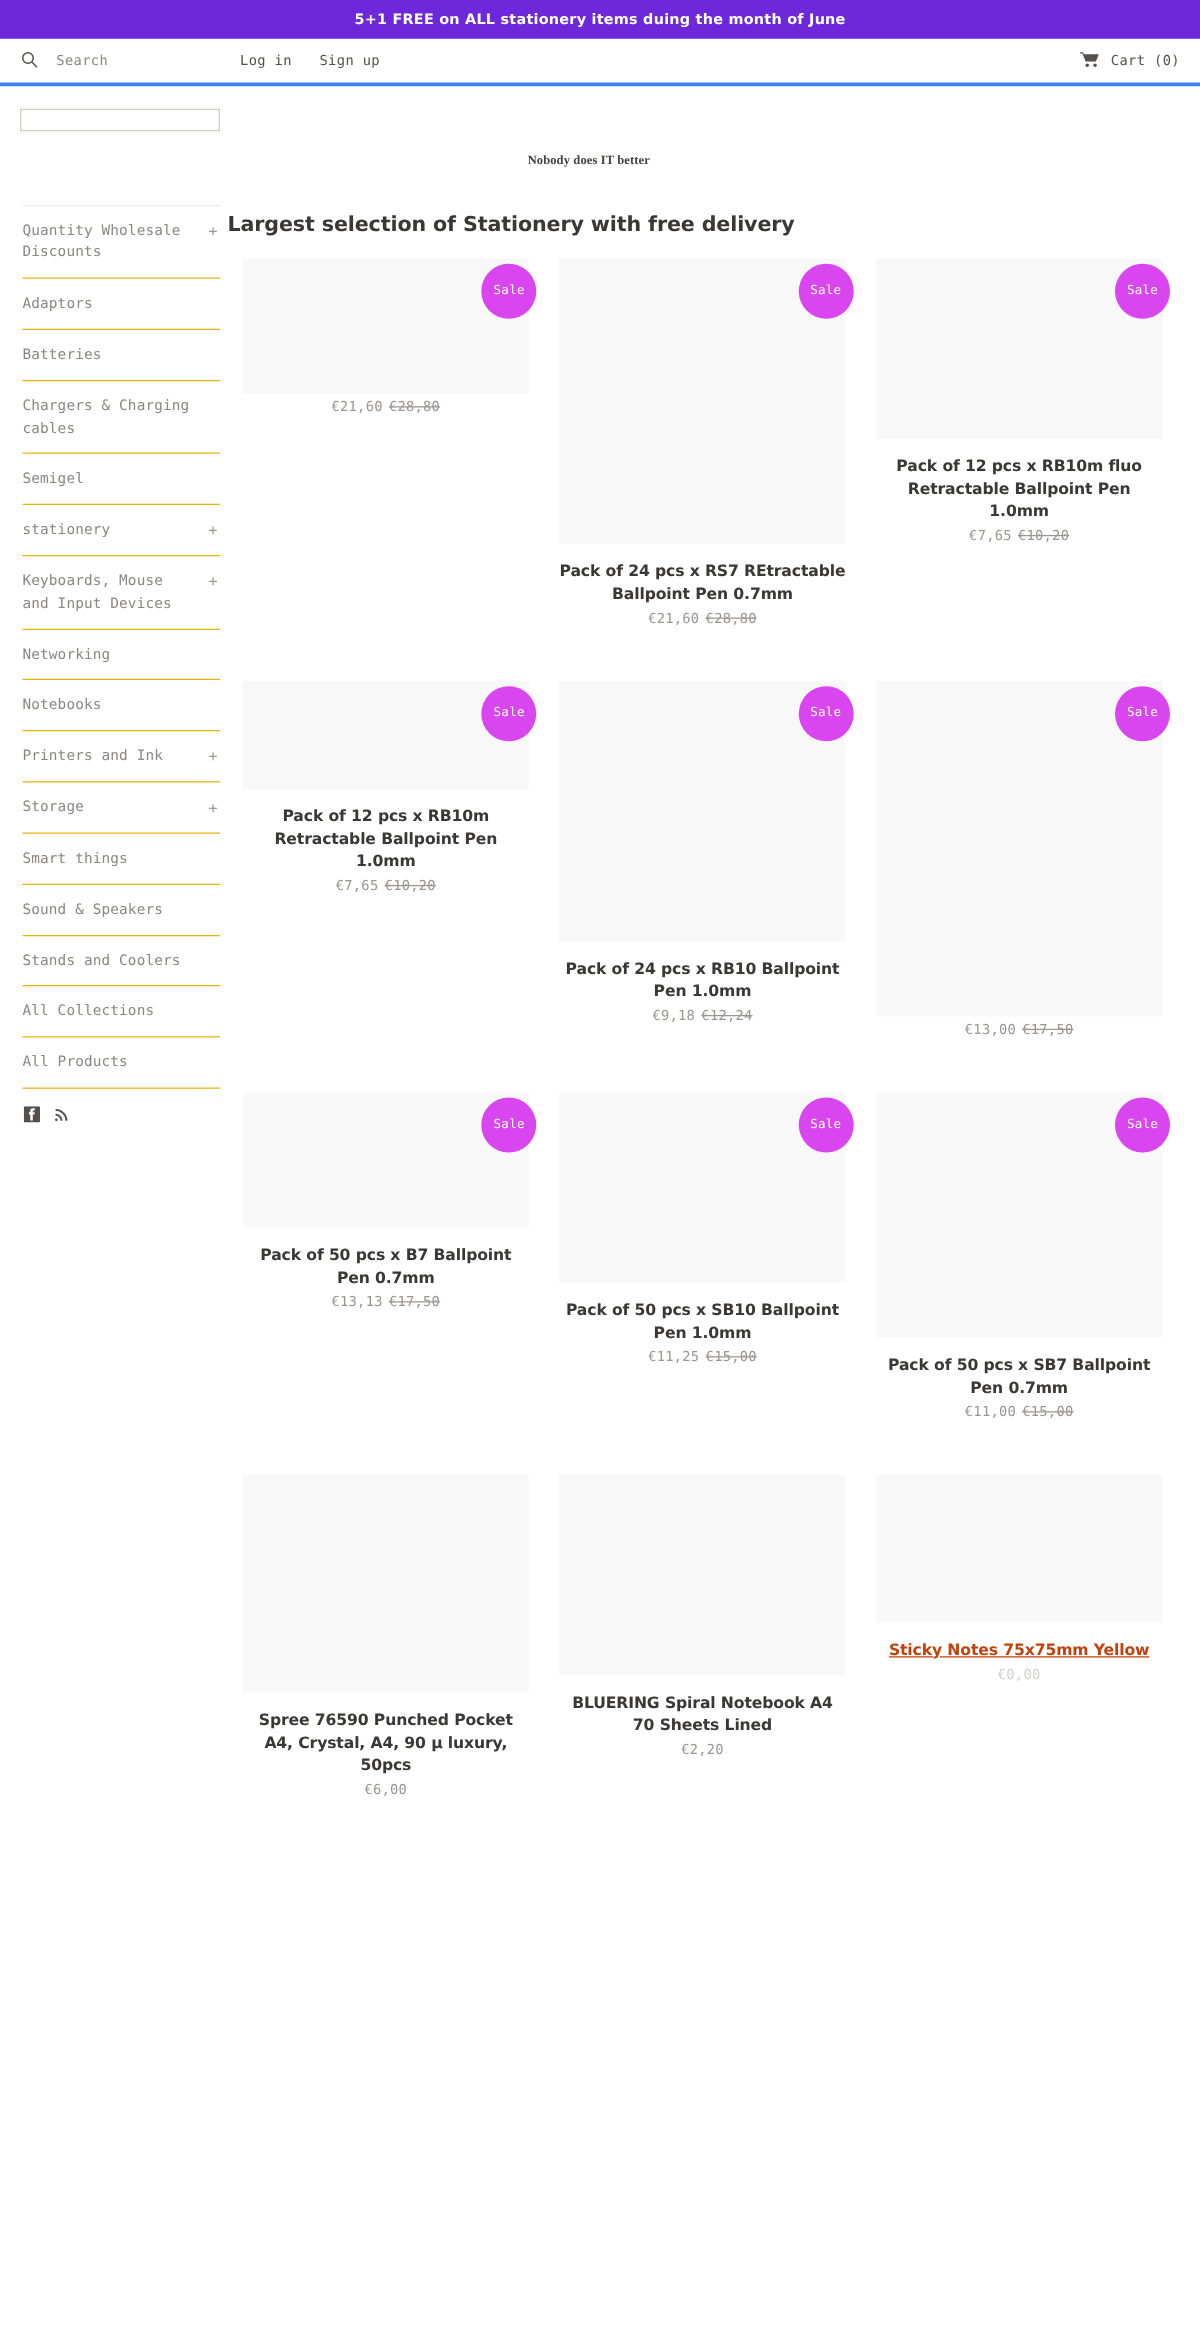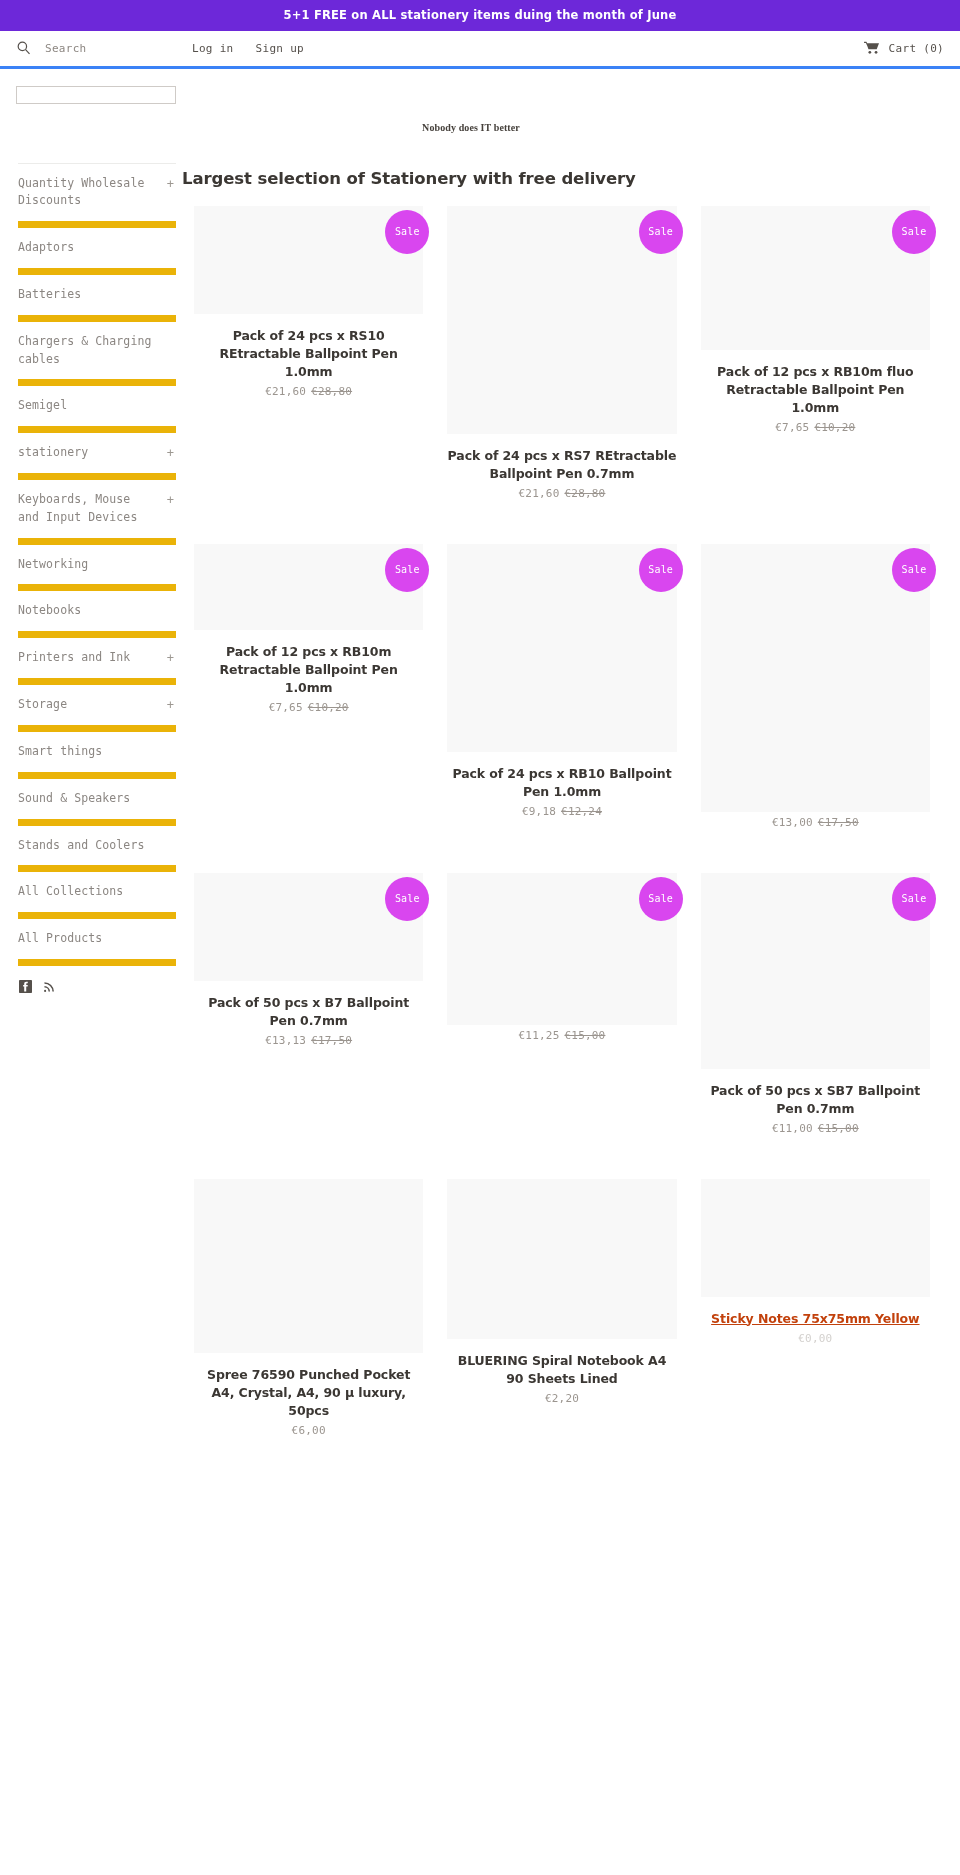--- a/index.html
+++ b/index.html
@@ -78,21 +78,21 @@
     letter-spacing: .1px;
   }
 
   
   .layout { display: flex; align-items: flex-start; padding: 30px 0 0 0; }
 
   
   .sidebar { width: 176px; flex: 0 0 176px; padding-left: 18px; }
   .nav-list { list-style: none; margin: 0; padding: 0; }
   .nav-item {
-    border-bottom: 7px solid #eab308;
+    border-bottom: 1px solid #eab308;
     position: relative;
   }
   .nav-item:first-child { border-top: 1px solid #ececea; }
   .nav-item > a {
     display: block;
     padding: 11px 18px 11px 0;
     font-size: 11.5px;
     line-height: 1.55;
     color: #8b8682;
     text-decoration: none;
@@ -293,21 +293,20 @@
   </aside>
 
   <main class="main">
     <h1 class="page-title">Largest selection of Stationery with free delivery</h1>
     <div class="grid">
         <div class="card">
           <div class="thumb-wrap">
             <div class="thumb" style="height: 108px;"></div>
             <div class="sale-badge">Sale</div>
           </div>
-          <div class="card-title">Pack of 24 pcs x RS10 REtractable Ballpoint Pen 1.0mm</div>
           <div class="card-price"><span>€21,60</span><span class="was">€28,80</span></div>
         </div>
         <div class="card">
           <div class="thumb-wrap">
             <div class="thumb" style="height: 228px;"></div>
             <div class="sale-badge">Sale</div>
           </div>
           <div class="card-title">Pack of 24 pcs x RS7 REtractable Ballpoint Pen 0.7mm</div>
           <div class="card-price"><span>€21,60</span><span class="was">€28,80</span></div>
         </div>
@@ -348,20 +347,21 @@
             <div class="sale-badge">Sale</div>
           </div>
           <div class="card-title">Pack of 50 pcs x B7 Ballpoint Pen 0.7mm</div>
           <div class="card-price"><span>€13,13</span><span class="was">€17,50</span></div>
         </div>
         <div class="card">
           <div class="thumb-wrap">
             <div class="thumb" style="height: 152px;"></div>
             <div class="sale-badge">Sale</div>
           </div>
+          <div class="card-title">Pack of 50 pcs x SB10 Ballpoint Pen 1.0mm</div>
           <div class="card-price"><span>€11,25</span><span class="was">€15,00</span></div>
         </div>
         <div class="card">
           <div class="thumb-wrap">
             <div class="thumb" style="height: 196px;"></div>
             <div class="sale-badge">Sale</div>
           </div>
           <div class="card-title">Pack of 50 pcs x SB7 Ballpoint Pen 0.7mm</div>
           <div class="card-price"><span>€11,00</span><span class="was">€15,00</span></div>
         </div>
@@ -369,21 +369,21 @@
           <div class="thumb-wrap">
             <div class="thumb" style="height: 174px;"></div>
           </div>
           <div class="card-title">Spree 76590 Punched Pocket A4, Crystal, A4, 90 µ luxury, 50pcs</div>
           <div class="card-price"><span>€6,00</span></div>
         </div>
         <div class="card">
           <div class="thumb-wrap">
             <div class="thumb" style="height: 160px;"></div>
           </div>
-          <div class="card-title">BLUERING Spiral Notebook A4 90 Sheets Lined</div>
+          <div class="card-title">BLUERING Spiral Notebook A4 70 Sheets Lined</div>
           <div class="card-price"><span>€2,20</span></div>
         </div>
         <div class="card faded">
           <div class="thumb-wrap">
             <div class="thumb" style="height: 118px;"></div>
           </div>
           <div class="card-title">Sticky Notes 75x75mm Yellow</div>
           <div class="card-price"><span>€0,00</span></div>
         </div>
       </div>

